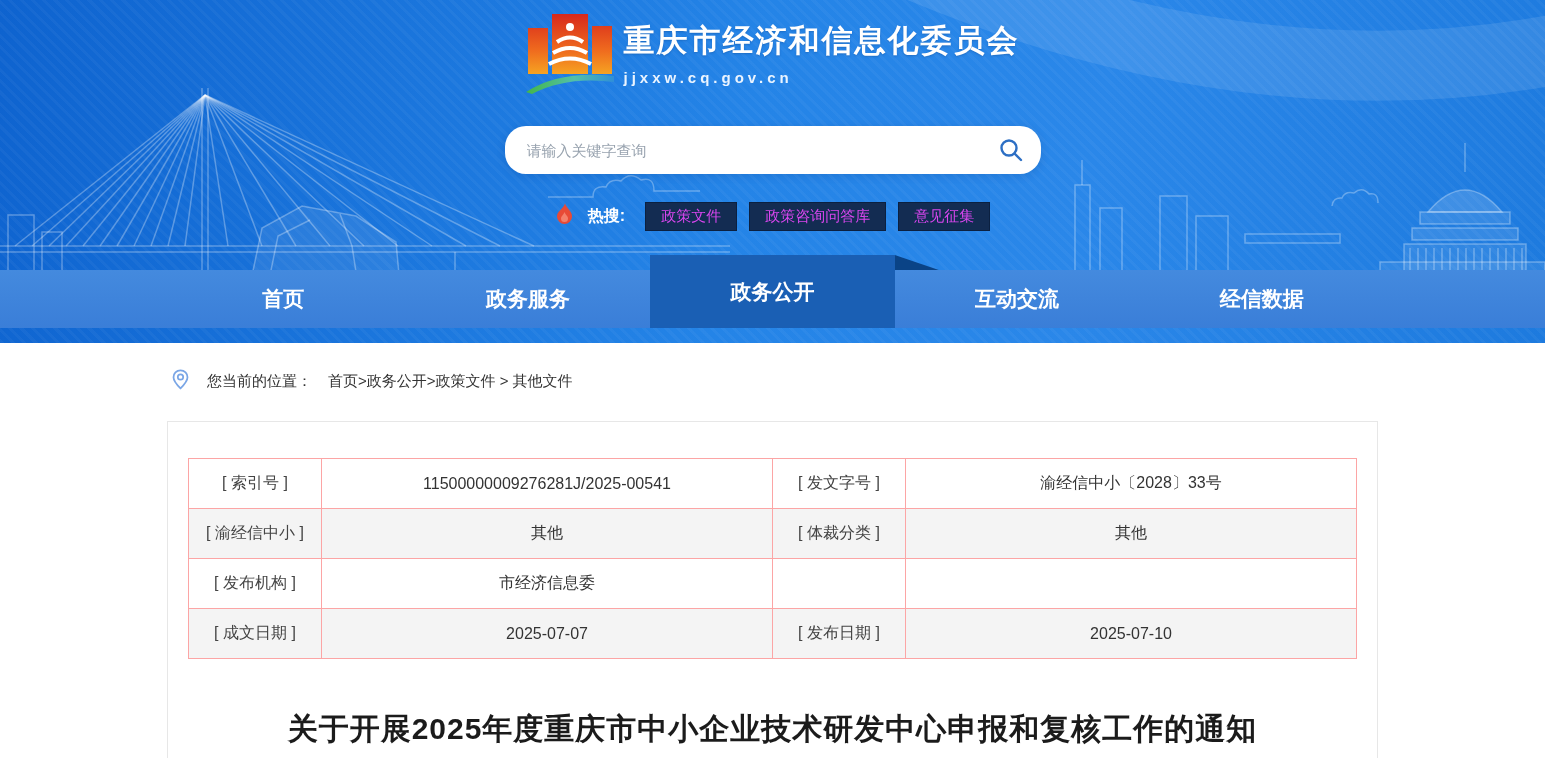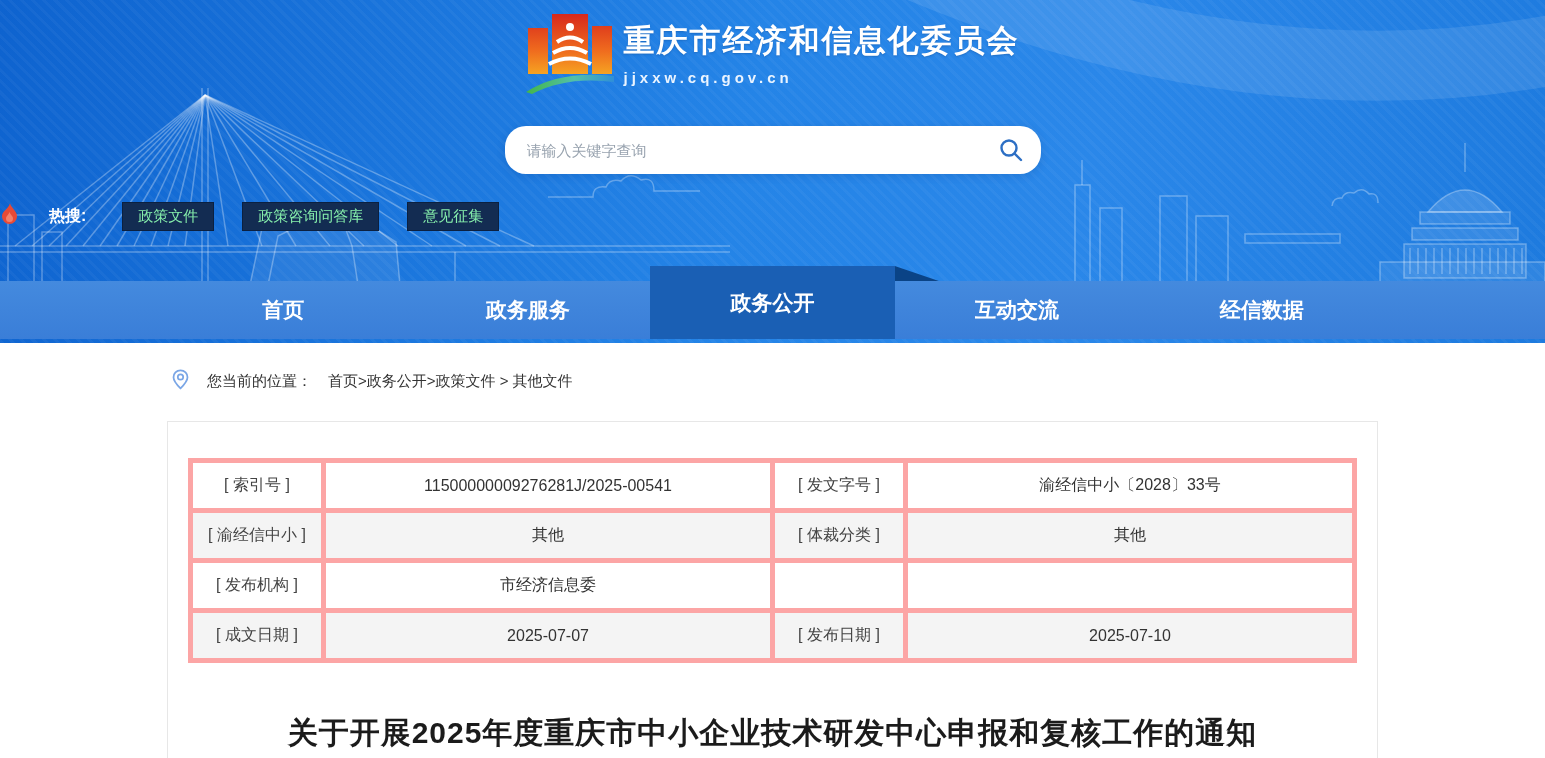--- a/index.html
+++ b/index.html
@@ -28,46 +28,46 @@
   .search-box { width:536px; height:48px; background:#fff; border-radius:21px;
                 display:flex; align-items:center; padding:0 16px 0 22px;
                 box-shadow:0 2px 8px rgba(0,40,100,.15); }
   .search-box input { flex:1; border:none; outline:none; font-size:15px; color:#333;
                 background:transparent; font-family:inherit; }
   .search-box input::placeholder { color:#97a2ae; }
   .search-btn { width:28px; height:28px; display:flex; align-items:center; justify-content:center;
                 cursor:pointer; background:none; border:none; }
 
   .hot-row { position:absolute; top:202px; left:0; right:0; z-index:2;
-             display:flex; align-items:center; gap:28px; }
+             display:flex; justify-content:center; align-items:center; gap:12px; }
   .hot-label { color:#fff; font-weight:bold; font-size:16px; margin:0 8px 0 2px; }
-  .hot-tag { background:#132c52; border:1px solid #0b2040; color:#86efac; font-size:15px;
+  .hot-tag { background:#132c52; border:1px solid #0b2040; color:#d946ef; font-size:15px;
              padding:4px 15px; cursor:pointer; white-space:nowrap; }
 
   
-  .nav { position:absolute; left:0; right:0; bottom:4px; height:58px;
+  .nav { position:absolute; left:0; right:0; bottom:15px; height:58px;
          background:linear-gradient(180deg,#448ade,#3a7ed8); z-index:3; }
   .nav-inner { width:1223px; margin:0 auto; height:58px; display:flex; align-items:flex-start; }
   .nav-item { flex:1; height:58px; display:flex; align-items:center; justify-content:center;
               color:#fff; font-size:21px; font-weight:bold; cursor:pointer; position:relative; }
   .nav-item.active { height:73px; margin-top:-15px; background:#1a5fb4; }
   .nav-item.active::after { content:""; position:absolute; right:-44px; top:0;
               width:44px; height:15px; background:#0a4386;
               clip-path:polygon(0 0, 100% 100%, 0 100%); }
 
   
   .breadcrumb { margin:25px 0 0 170px; display:flex; align-items:center; gap:16px;
                 font-size:15px; color:#333; }
   .breadcrumb .path { cursor:pointer;text-align:center; }
 
   
   .card { margin:26px auto 0; width:1211px; height:380px;
           background:#fff; border:1px solid #e7e7e7; padding:36px 20px 0; }
   table.doc-info { width:100%; border-collapse:collapse; table-layout:fixed; }
-  table.doc-info td { border:5px solid #fca5a5; height:50px; text-align:center;
+  table.doc-info td { border:1px solid #fca5a5; height:50px; text-align:center;
           font-size:16px; color:#333; padding:0 0; }
   table.doc-info td.lbl { color:#444; }
   table.doc-info col.c-lbl { width:133px; }
   table.doc-info tr:nth-child(even) { background:#f4f4f4; }
 
   .article-title { margin-top:50px; text-align:center; font-size:30px; font-weight:bold;
                    color:#1b1b1b; letter-spacing:1px; }
 </style>
 </head>
 <body>

